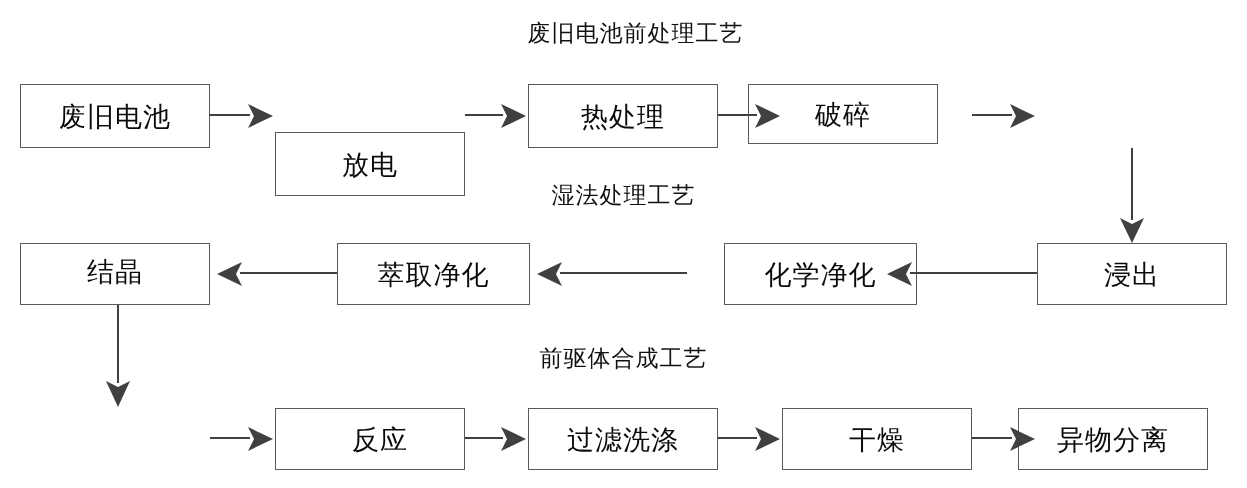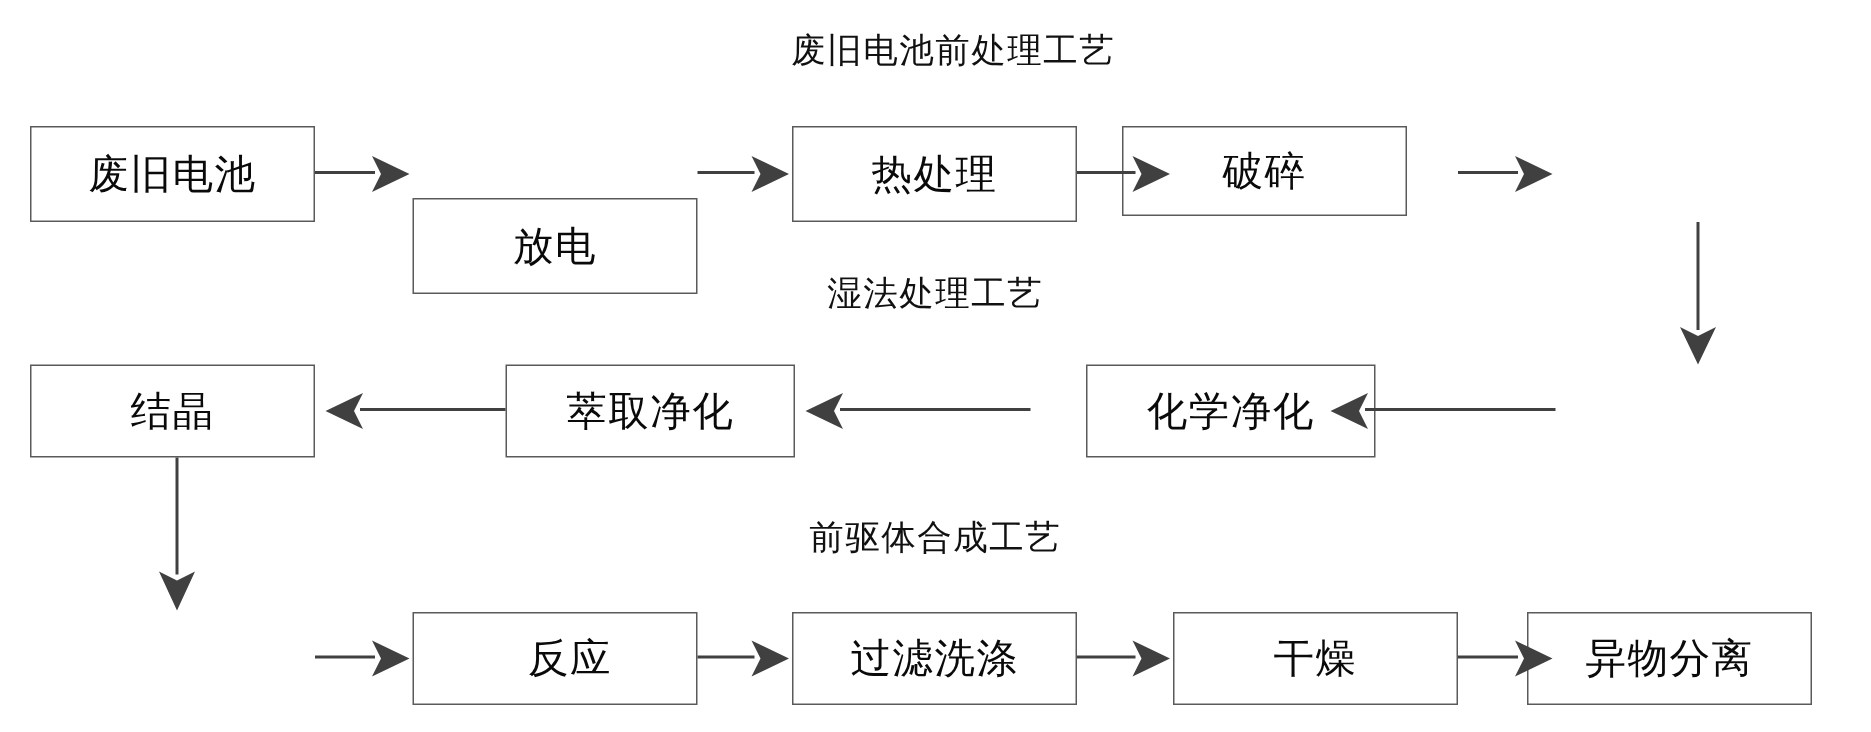--- a/index.html
+++ b/index.html
@@ -103,26 +103,27 @@
 
   <div class="section-title" style="top:180px;">湿法处理工艺</div>
 
   <div class="arrow-v" style="left:1119px; top:148px; width:26px; height:96px;">
     <svg viewBox="0 0 26 96" preserveAspectRatio="none">
       <path d="M12,0 L14,0 L14,72 L12,72 Z" fill="#404040"></path>
       <path d="M1,70 L13,95 L25,70 L13,76 Z" fill="#404040"></path>
     </svg>
   </div>
 
-  <div class="node" style="left:20px; top:243px; width:190px; height:62px;">结晶</div>
+  <div class="node" style="left:20px; top:243px; width:190px; height:62px;font-family:Liberation Mono, monospace;">结晶</div>
 
   <div class="node" style="left:337px; top:243px; width:193px; height:62px;">萃取净化</div>
 
   <div class="node" style="left:724px; top:243px; width:193px; height:62px;">化学净化</div>
 
+  <div class="node" style="left:1037px; top:243px; width:190px; height:62px;">浸出</div>
 
   <div class="arrow-h" style="left:880px; top:261px; width:157px;">
     <svg viewBox="0 0 157 26" preserveAspectRatio="none">
       <path d="M30,11 L157,11 L157,13 L30,13 Z" fill="#404040"></path>
       <path d="M32,1 L7,13 L32,25 L26,13 Z" fill="#404040"></path>
     </svg>
   </div>
 
   <div class="arrow-h" style="left:530px; top:261px; width:157px;">
     <svg viewBox="0 0 157 26" preserveAspectRatio="none">

